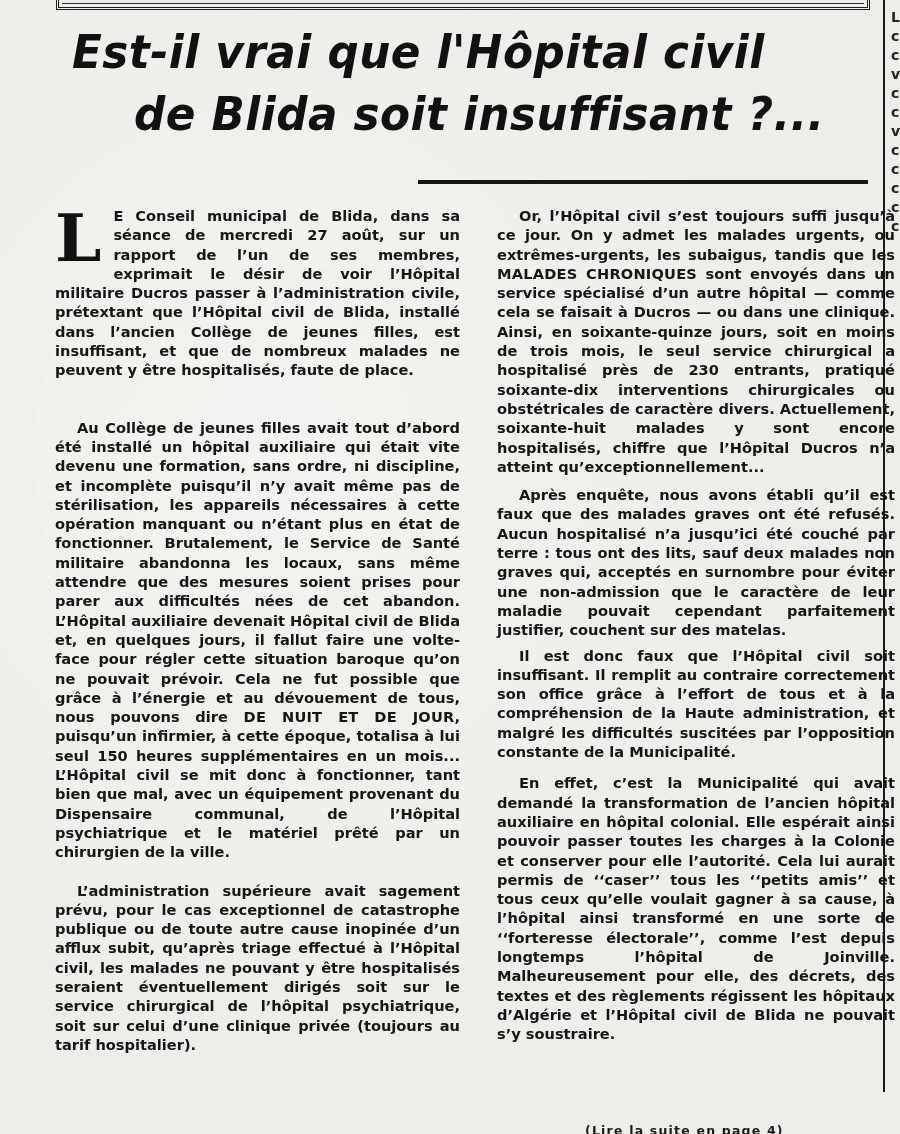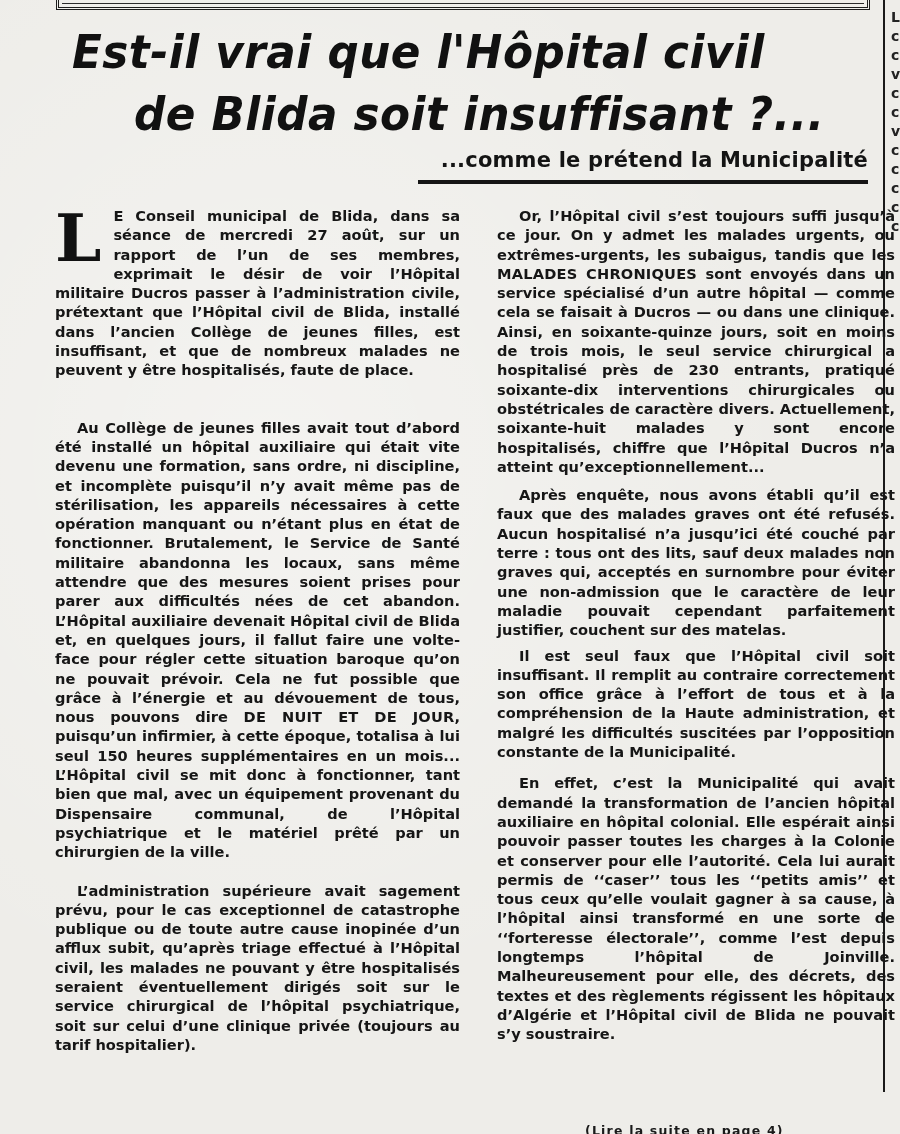--- a/index.html
+++ b/index.html
@@ -166,39 +166,38 @@
 c
 c
 c
 c</div>
 
   <div class="headline">
     <div class="l1">Est-il vrai que l'Hôpital civil</div>
     <div class="l2">de Blida soit insuffisant ?...</div>
   </div>
 
-  <div class="subhead">...comme le prétend la Municipalité</div>
   <div class="subhead-rule"></div>
 
   <div class="col col-left">
     <p class="para first">
       <span class="dropcap">L</span><span>E Conseil municipal de Blida, dans sa séance de mercredi 27 août, sur un rapport de l’un de ses membres, exprimait le désir de voir l’Hôpital militaire Ducros passer à l’administration civile, prétextant que l’Hôpital civil de Blida, installé dans l’ancien Collège de jeunes filles, est insuffisant, et que de nombreux malades ne peuvent y être hospitalisés, faute de place.</span>
     </p>
     <div class="gap-lg"></div>
     <div class="gap-lg"></div>
     <p class="para"><span>Au Collège de jeunes filles avait tout d’abord été installé un hôpital auxiliaire qui était vite devenu une formation, sans ordre, ni discipline, et incomplète puisqu’il n’y avait même pas de stérilisation, les appareils nécessaires à cette opération manquant ou n’étant plus en état de fonctionner. Brutalement, le Service de Santé militaire abandonna les locaux, sans même attendre que des mesures soient prises pour parer aux difficultés nées de cet abandon. L’Hôpital auxiliaire devenait Hôpital civil de Blida et, en quelques jours, il fallut faire une volte-face pour régler cette situation baroque qu’on ne pouvait prévoir. Cela ne fut possible que grâce à l’énergie et au dévouement de tous, nous pouvons dire </span><span class="caps">DE NUIT ET DE JOUR</span><span>, puisqu’un infirmier, à cette époque, totalisa à lui seul 150 heures supplémentaires en un mois... L’Hôpital civil se mit donc à fonctionner, tant bien que mal, avec un équipement provenant du Dispensaire communal, de l’Hôpital psychiatrique et le matériel prêté par un chirurgien de la ville.</span></p>
     <div class="gap-lg"></div>
     <p class="para">L’administration supérieure avait sagement prévu, pour le cas exceptionnel de catastrophe publique ou de toute autre cause inopinée d’un afflux subit, qu’après triage effectué à l’Hôpital civil, les malades ne pouvant y être hospitalisés seraient éventuellement dirigés soit sur le service chirurgical de l’hôpital psychiatrique, soit sur celui d’une clinique privée (toujours au tarif hospitalier).</p>
   </div>
 
   <div class="col col-right">
     <p class="para"><span>Or, l’Hôpital civil s’est toujours suffi jusqu’à ce jour. On y admet les malades urgents, ou extrêmes-urgents, les subaigus, tandis que les </span><span class="caps">MALADES CHRONIQUES</span><span> sont envoyés dans un service spécialisé d’un autre hôpital — comme cela se faisait à Ducros — ou dans une clinique. Ainsi, en soixante-quinze jours, soit en moins de trois mois, le seul service chirurgical a hospitalisé près de 230 entrants, pratiqué soixante-dix interventions chirurgicales ou obstétricales de caractère divers. Actuellement, soixante-huit malades y sont encore hospitalisés, chiffre que l’Hôpital Ducros n’a atteint qu’exceptionnellement...</span></p>
     <div class="gap-md"></div>
     <p class="para">Après enquête, nous avons établi qu’il est faux que des malades graves ont été refusés. Aucun hospitalisé n’a jusqu’ici été couché par terre : tous ont des lits, sauf deux malades non graves qui, acceptés en surnombre pour éviter une non-admission que le caractère de leur maladie pouvait cependant parfaitement justifier, couchent sur des matelas.</p>
     <div class="gap-sm"></div>
-    <p class="para">Il est seul faux que l’Hôpital civil soit insuffisant. Il remplit au contraire correctement son office grâce à l’effort de tous et à la compréhension de la Haute administration, et malgré les difficultés suscitées par l’opposition constante de la Municipalité.</p>
+    <p class="para">Il est donc faux que l’Hôpital civil soit insuffisant. Il remplit au contraire correctement son office grâce à l’effort de tous et à la compréhension de la Haute administration, et malgré les difficultés suscitées par l’opposition constante de la Municipalité.</p>
     <div class="gap-sm"></div>
     <div class="gap-sm"></div>
     <p class="para">En effet, c’est la Municipalité qui avait demandé la transformation de l’ancien hôpital auxiliaire en hôpital colonial. Elle espérait ainsi pouvoir passer toutes les charges à la Colonie et conserver pour elle l’autorité. Cela lui aurait permis de ‘‘caser’’ tous les ‘‘petits amis’’ et tous ceux qu’elle voulait gagner à sa cause, à l’hôpital ainsi transformé en une sorte de ‘‘forteresse électorale’’, comme l’est depuis longtemps l’hôpital de Joinville. Malheureusement pour elle, des décrets, des textes et des règlements régissent les hôpitaux d’Algérie et l’Hôpital civil de Blida ne pouvait s’y soustraire.</p>
   </div>
 
   <div class="continued">(Lire la suite en page 4)</div>
 </div>
 
 </body></html>

